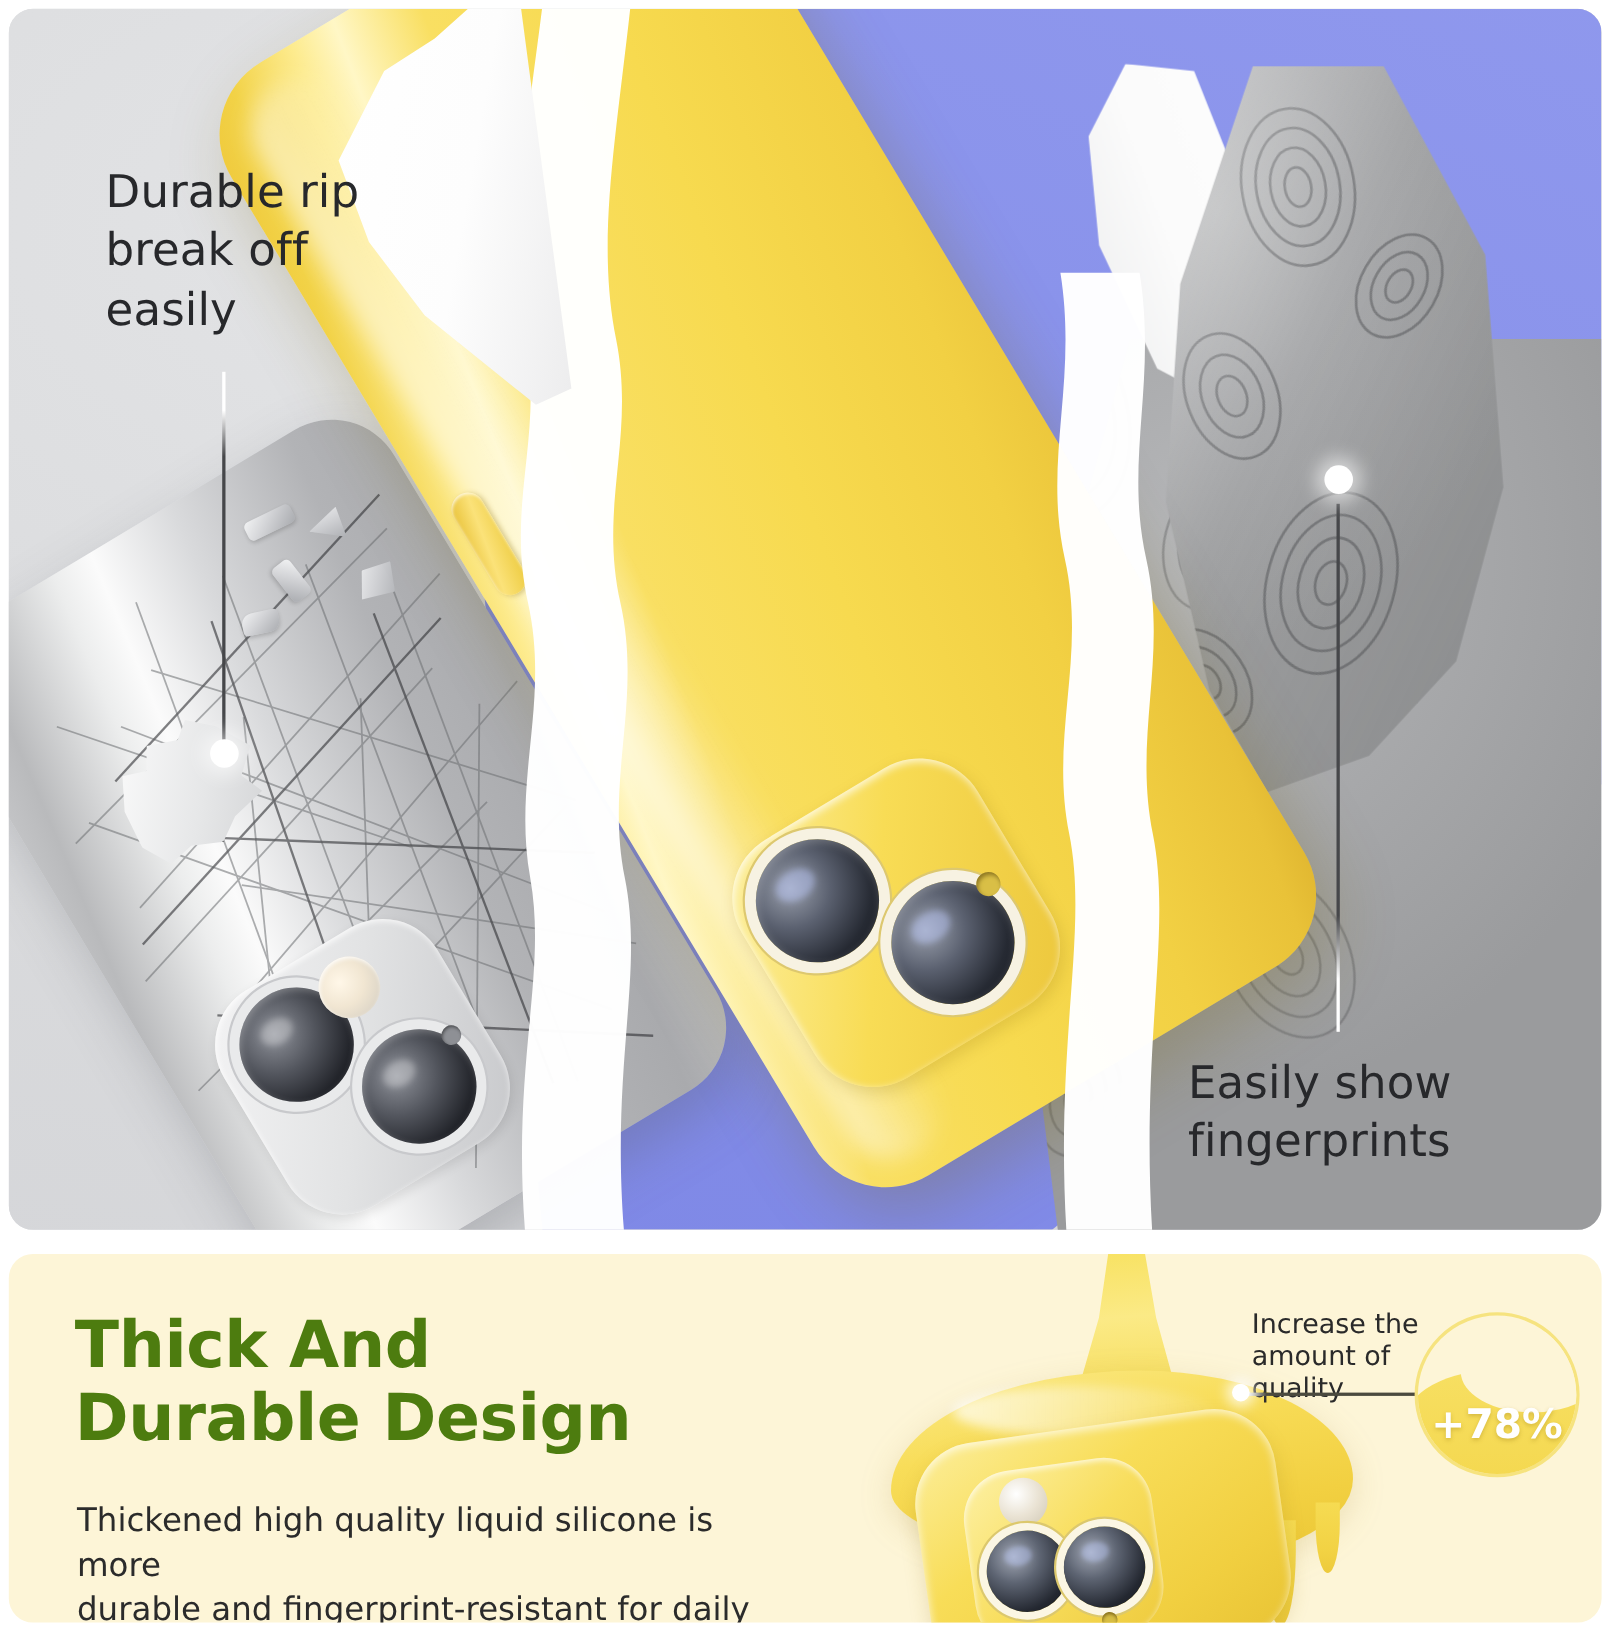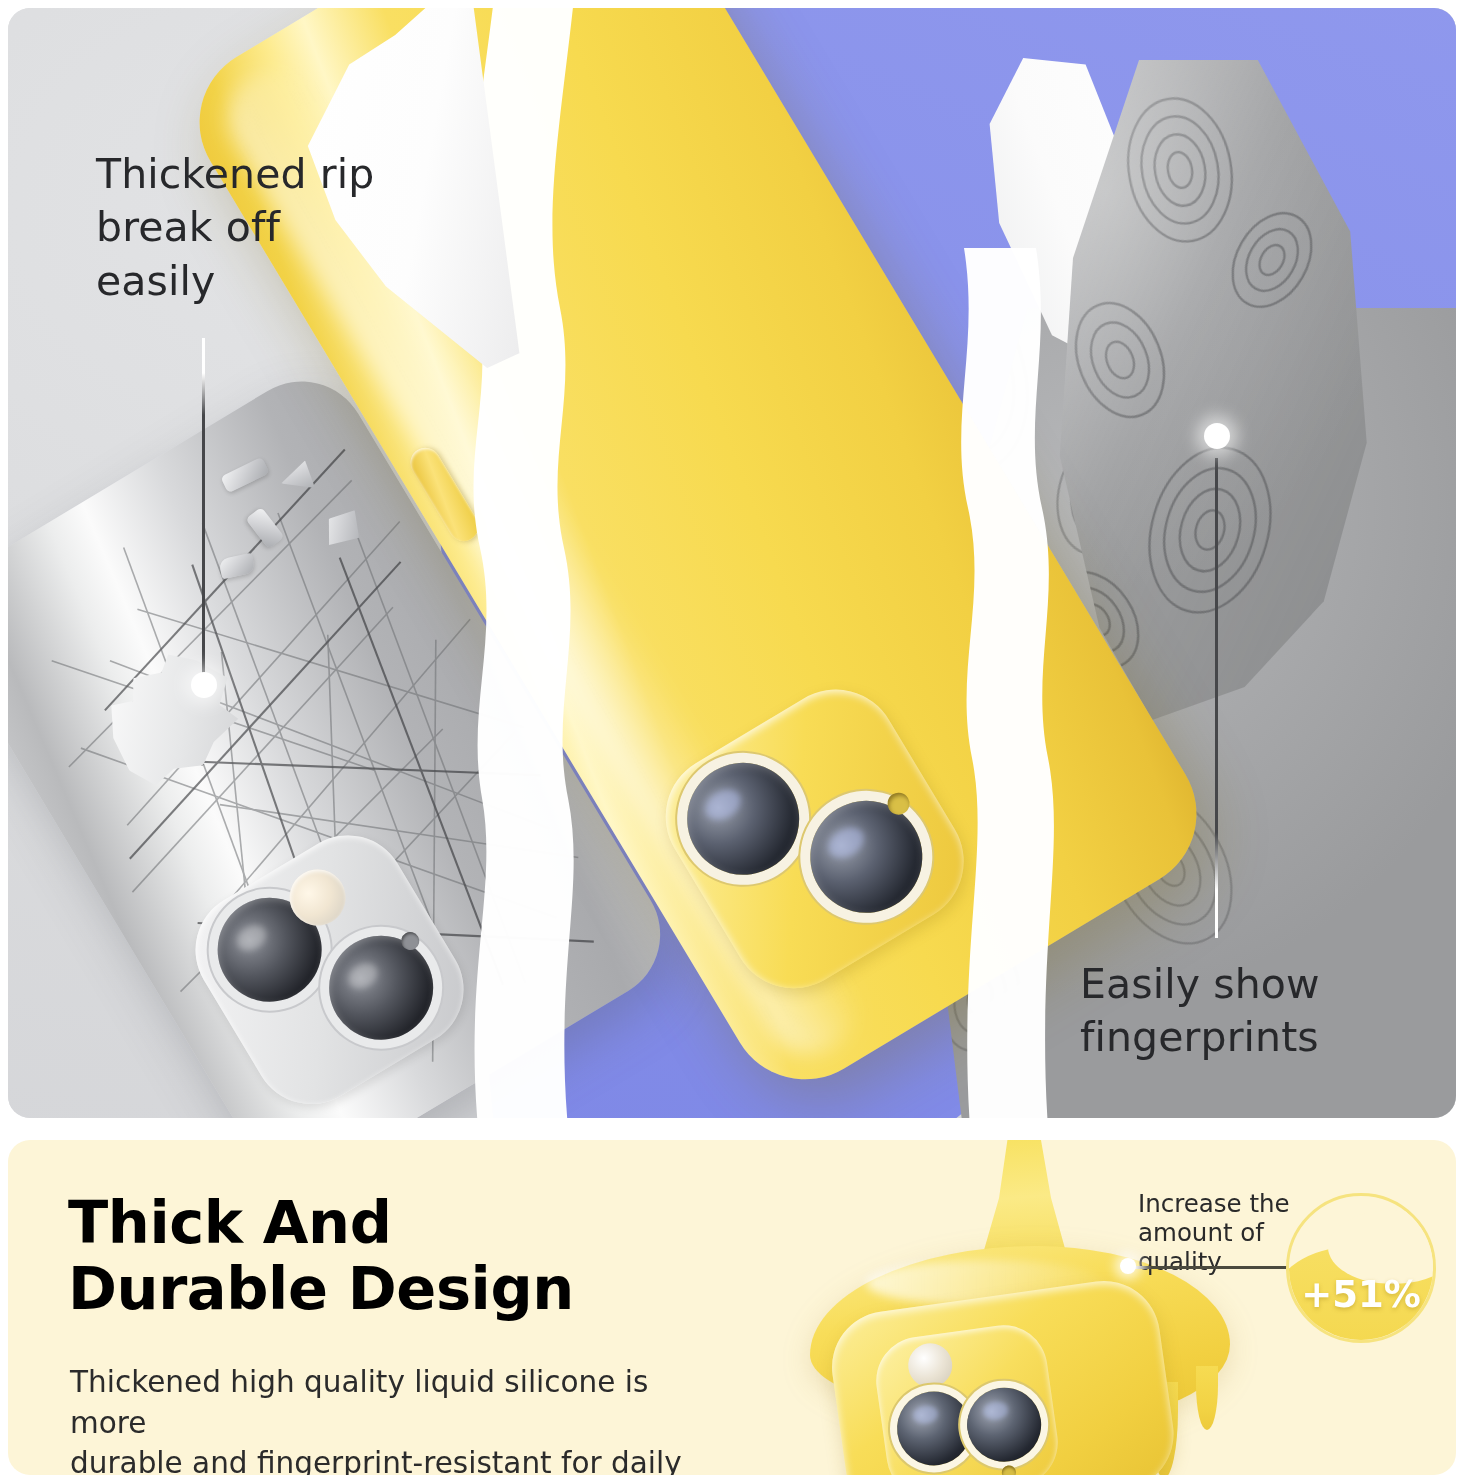--- a/index.html
+++ b/index.html
@@ -276,21 +276,21 @@
     border-radius: 22px;
     background: #fdf5d7;
     overflow: hidden;
   }
   .headline {
     position: absolute;
     left: 60px; top: 50px;
     font-size: 59px;
     line-height: 1.12;
     font-weight: 700;
-    color: #000000;
+    color: #4d7c0f;
     letter-spacing: -0.4px;
     white-space: pre-line;
   }
   .subcopy {
     position: absolute;
     left: 62px; top: 222px;
     width: 660px;
     font-size: 29.5px;
     line-height: 1.38;
     color: #2b2b2b;
@@ -605,21 +605,21 @@
                L 1040 1120
                C 1028 940, 1058 840, 1040 750
                C 1022 660, 1054 590, 1034 500
                C 1014 410, 1044 340, 1028 240 Z" fill="#ffffff" opacity="0.98"></path>
     </svg>
 
     <div class="flap-tl"></div>
 
     <div class="callout-line" style="left:194px; top:330px; height:350px;"></div>
     <div class="callout-dot" style="left:183px; top:664px;"></div>
-    <div class="label-tl">Thickened rip
+    <div class="label-tl">Durable rip
 break off
 easily</div>
 
     <div class="callout-line up" style="left:1207px; top:450px; height:480px;"></div>
     <div class="callout-dot" style="left:1196px; top:415px;"></div>
     <div class="label-br">Easily show
 fingerprints</div>
   </div>
 
   <div id="bottom-panel">
@@ -649,16 +649,16 @@
   </div>
 
   <div class="inc-label">Increase the
 amount of
 quality</div>
   <div class="inc-rule"></div>
   <div class="inc-dot"></div>
 
   <div class="badge">
     <div class="fill"></div>
-    <div class="pct">+51%</div>
+    <div class="pct">+78%</div>
   </div>
 
 </div>
 
 </body></html>

